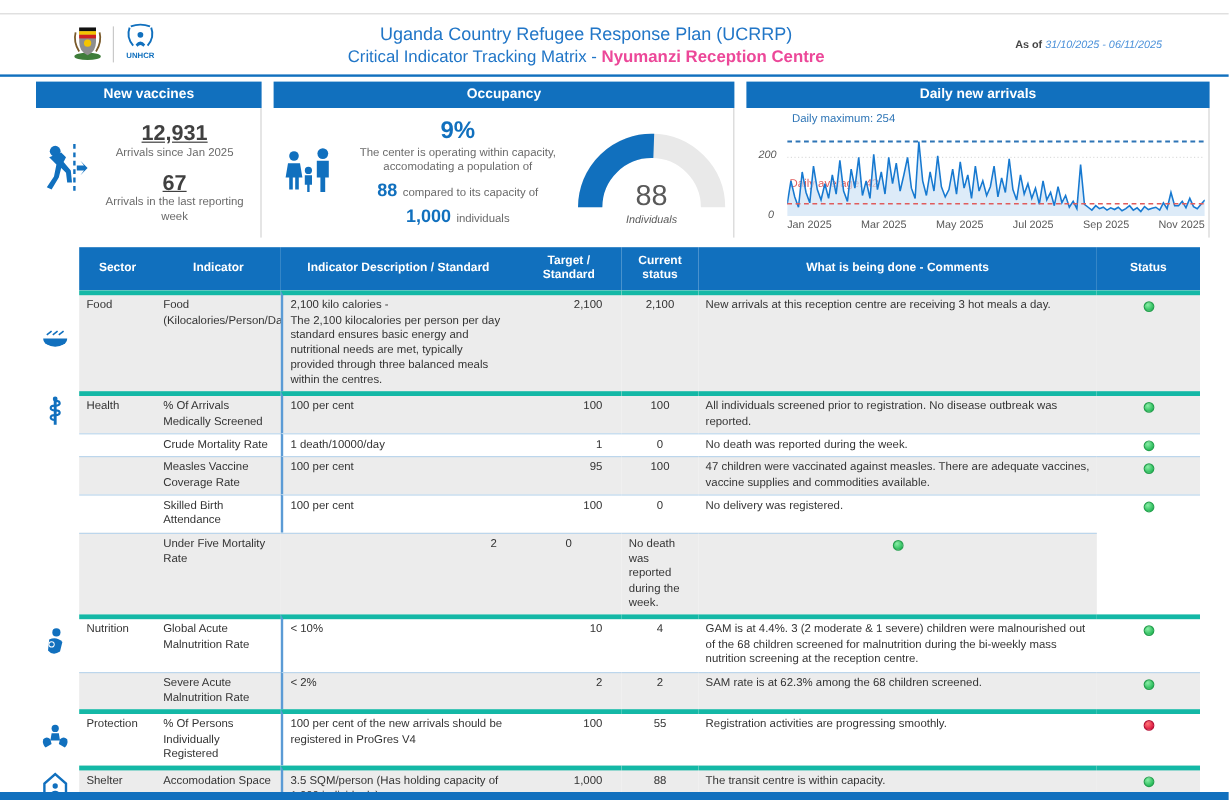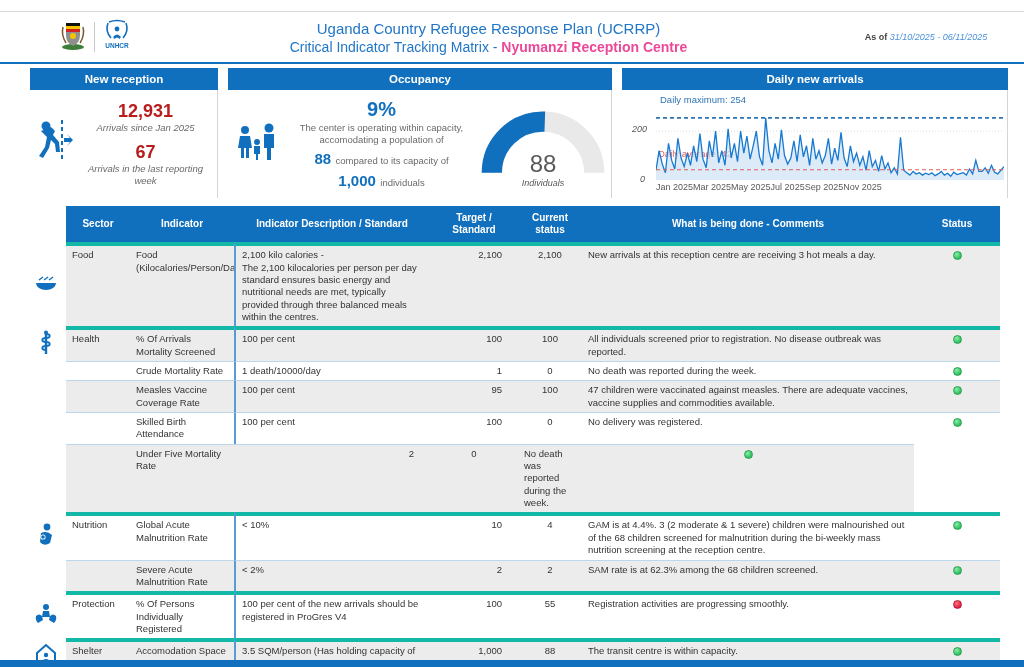--- a/index.html
+++ b/index.html
@@ -8,50 +8,50 @@
 
   
   .top-rule { height:1px; background:#d9d9d9; margin-top:11px; }
   .header { display:flex; align-items:center; height:50px; padding:0 18px 0 60px; }
   .logos { display:flex; align-items:center; gap:8px; }
   .logo-sep { width:1px; height:30px; background:#c9c9c9; }
   .titles { flex:1; text-align:center; }
   .title1 { color:#2176c7; font-size:15px; }
   .title2 { color:#2176c7; font-size:14px; margin-top:2px; }
   .title2 b { color:#ec4899; }
-  .asof { width:160px; text-align:center; font-size:9px; }
+  .asof { width:160px; text-align:left; font-size:9px; }
   .asof .lbl { color:#444; font-weight:bold; }
   .asof .val { color:#4a90d9; font-style:italic; }
   .blue-rule { height:2px; background:#1170be; }
 
   
   .panels { display:flex; gap:10px; padding:4px 16px 0 30px; }
   .panel { display:flex; flex-direction:column; }
   .p1 { width:188px; } .p2 { width:384px; } .p3 { width:386px; }
   .panel-head { background:#1170be; color:#fff; font-weight:bold; font-size:11.5px; text-align:center; padding:5px 0; }
   .panel-body { flex:1; display:flex; align-items:center; border-right:1px solid #d5d5d5; padding:6px 4px; height:108px; }
 
   .p1 .panel-body { gap:4px; }
-  .bignum { color:#b91c1c; font-weight:bold; font-size:18px; }
-  .caption { color:#6a6a6a; font-size:9.5px; line-height:1.25;font-style:italic; }
+  .bignum { color:#404040; font-weight:bold; font-size:18px;text-decoration:underline; }
+  .caption { color:#6a6a6a; font-size:9.5px; line-height:1.25; }
   .p1-col { flex:1; text-align:center; }
 
   .occ-text { flex:1; text-align:center; line-height:1.3; }
   .occ-pct { color:#1170be; font-weight:bold; font-size:20px; }
   .occ-line { color:#6a6a6a; font-size:9.5px; }
   .occ-inline { color:#1170be; font-weight:bold; font-size:15px; }
   .gauge-wrap { position:relative; width:128px; height:92px; }
   .gauge-val { position:absolute; left:50%; top:52px; transform:translateX(-50%); color:#595959; font-size:24px; }
   .gauge-cap { position:absolute; left:50%; top:80px; transform:translateX(-50%); color:#595959; font-size:9px; font-style:italic; }
 
   .chart-wrap { position:relative; flex:1; height:104px; }
   .chart-area { position:absolute; left:28px; top:22px; width:348px; height:66px; }
   .chart-area svg { width:100%; height:100%; }
   .ylab { position:absolute; color:#595959; font-size:9px;font-style:italic; }
-  .xlabs { position:absolute; left:28px; top:90px; width:348px; display:flex; justify-content:flex-start; color:#595959; font-size:9px; }
+  .xlabs { position:absolute; left:28px; top:90px; width:348px; display:flex; justify-content:space-between; color:#595959; font-size:9px; }
   .maxlab { position:absolute; left:32px; top:2px; color:#2e75b6; font-size:9.5px; }
   .avglab { position:absolute; left:30px; top:56px; color:#e05c5c; font-size:9.5px; }
 
   
   .table { margin:8px 24px 0 26px; }
   .trow { display:flex;align-items:center; }
   .icell { width:40px; display:flex; justify-content:center; padding-top:3px; }
   .tgrid { flex:1; display:grid; grid-template-columns:64px 104px 196px 88px 64px 332px 86px; }
   .thead .tgrid div { background:#1170be; color:#fff; font-weight:bold; font-size:10px; text-align:center; padding:6px 4px; display:flex; align-items:center; justify-content:center; line-height:1.2; }
   .cell { font-size:9.5px; color:#333; padding:3px 6px; border-top:1px solid #bcd6ec; line-height:1.3; }
@@ -108,21 +108,21 @@
     <div class="asof">
       <span class="lbl">As of</span>
       <span class="val">31/10/2025 - 06/11/2025</span>
     </div>
   </div>
   <div class="blue-rule"></div>
 
   <div class="panels">
 
     <div class="panel p1">
-      <div class="panel-head">New reception</div>
+      <div class="panel-head">New vaccines</div>
       <div class="panel-body">
         <span>
           <svg width="40" height="52" viewBox="0 0 40 52">
             <circle cx="12" cy="10" r="4.5" class="b"></circle>
             <path d="M11,15 l6,6 -2,10 -6,9 4,2 6,-10 2,-8 4,4 1,8 4,0 -1,-10 -6,-7 2,-4 -4,-4 Z" class="b" transform="translate(-4,0)"></path>
             <line x1="28" y1="4" x2="28" y2="46" stroke="#1170be" stroke-width="2" stroke-dasharray="4,3"></line>
             <path d="M30,22 h6 l-3,-4 6,6 -6,6 3,-4 h-6 Z" class="b"></path>
           </svg>
         </span>
         <div class="p1-col">
@@ -239,21 +239,21 @@
       <div class="icell">
           <span>
         <svg width="16" height="26" viewBox="0 0 16 26">
               <line x1="8" y1="2" x2="8" y2="24" stroke="#1170be" stroke-width="2.4"></line>
               <path d="M8,4 c5,0 5,4 0,4 c-5,0 -5,4 0,4 c5,0 5,4 0,4 c-5,0 -5,4 0,4" class="bs" stroke-width="1.8"></path>
               <circle cx="8" cy="2.5" r="2" class="b"></circle>
             </svg></span>
         </div>
       <div class="tgrid">
         <div class="cell">Health</div>
-        <div class="cell ind">% Of Arrivals Mortality Screened</div>
+        <div class="cell ind">% Of Arrivals Medically Screened</div>
         <div class="cell desc">100 per cent</div>
         <div class="cell tgt">100</div>
         <div class="cell cur">100</div>
         <div class="cell">All individuals screened prior to registration. No disease outbreak was reported.</div>
         <div class="cell stat">
             <span class="dot dot-green"></span>
           </div>
       </div>
     </div>
     <div class="trow">

